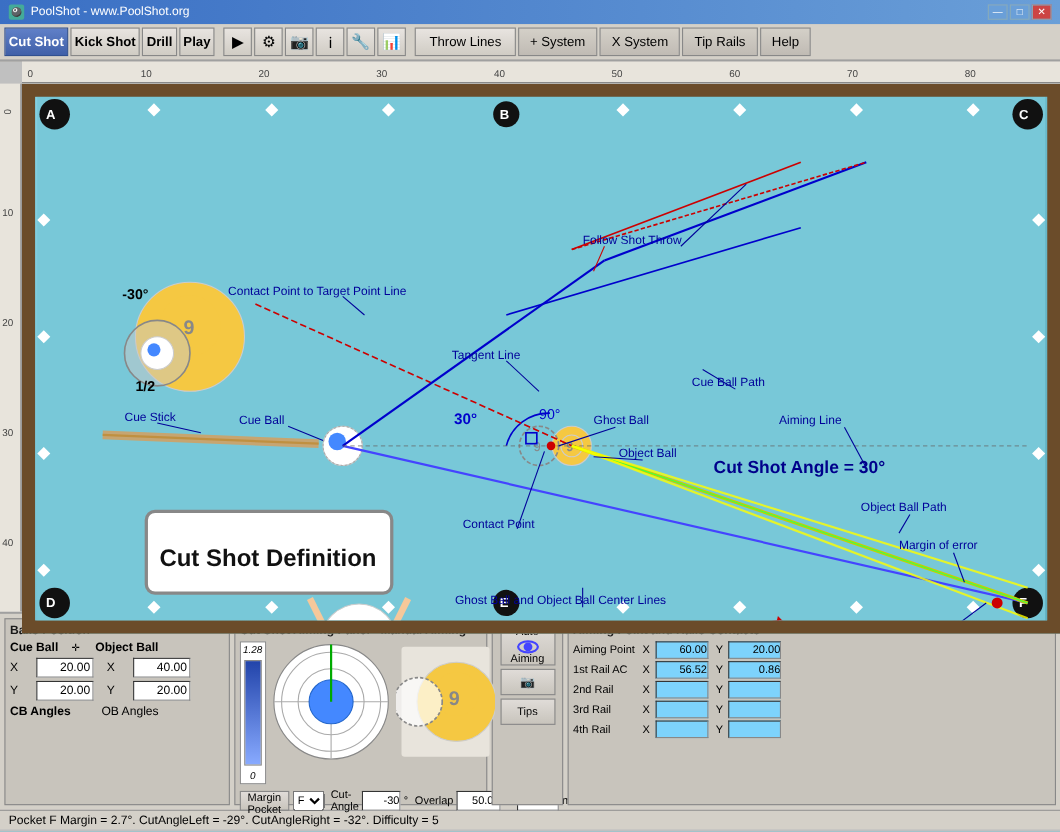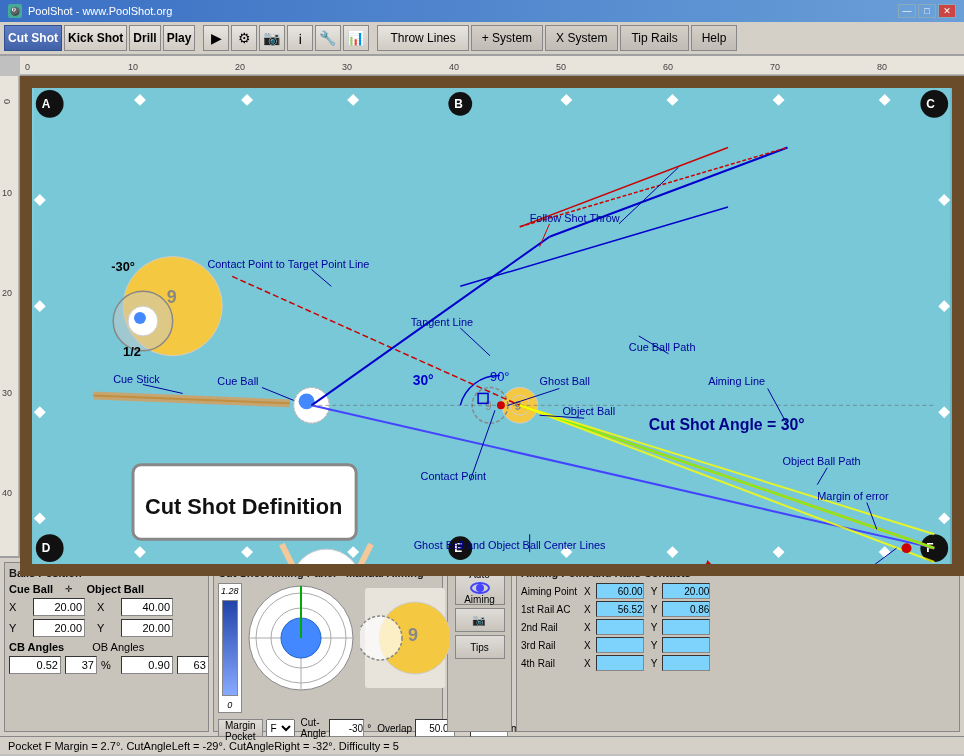--- a/index.html
+++ b/index.html
@@ -473,28 +473,20 @@
       <div class="field-row">
         <span class="field-label">Y</span>
         <input class="field-input" value="20.00" style="">
         <span class="field-label" style="margin-left:8px;">Y</span>
         <input class="field-input" value="20.00" style="">
       </div>
       <div class="field-row" style="margin-top:4px;">
         <span style="font-size:11px; font-weight:bold; margin-right:4px;">CB Angles</span>
         <span style="font-size:11px; font-weight:normal; margin-left:20px;">OB Angles</span>
       </div>
-      <div class="field-row">
-        <input class="field-input" value="0.52" style="">
-        <input class="field-input" value="37" style="width: 32px;">
-        <span style="font-size:11px;">%</span>
-        <input class="field-input" value="0.90" style="margin-left: 6px;">
-        <input class="field-input" value="63" style="width: 32px;">
-        <span style="font-size:11px;">%</span>
-      </div>
     </div>
 
     <div class="panel-section aiming-panel" style="width:230px;">
       <div class="panel-title">Cut Shot Aiming Panel - Manual Aiming</div>
       <div class="aiming-panel-inner">
 
         <div class="aim-gauge">
           <span style="font-size:9px;">1.28</span>
           <div style="flex:1; width:16px; background:linear-gradient(to bottom, #2244aa, #88aaff); margin:4px 0; border:1px solid #888;"></div>
           <span style="font-size:9px;">0</span>

